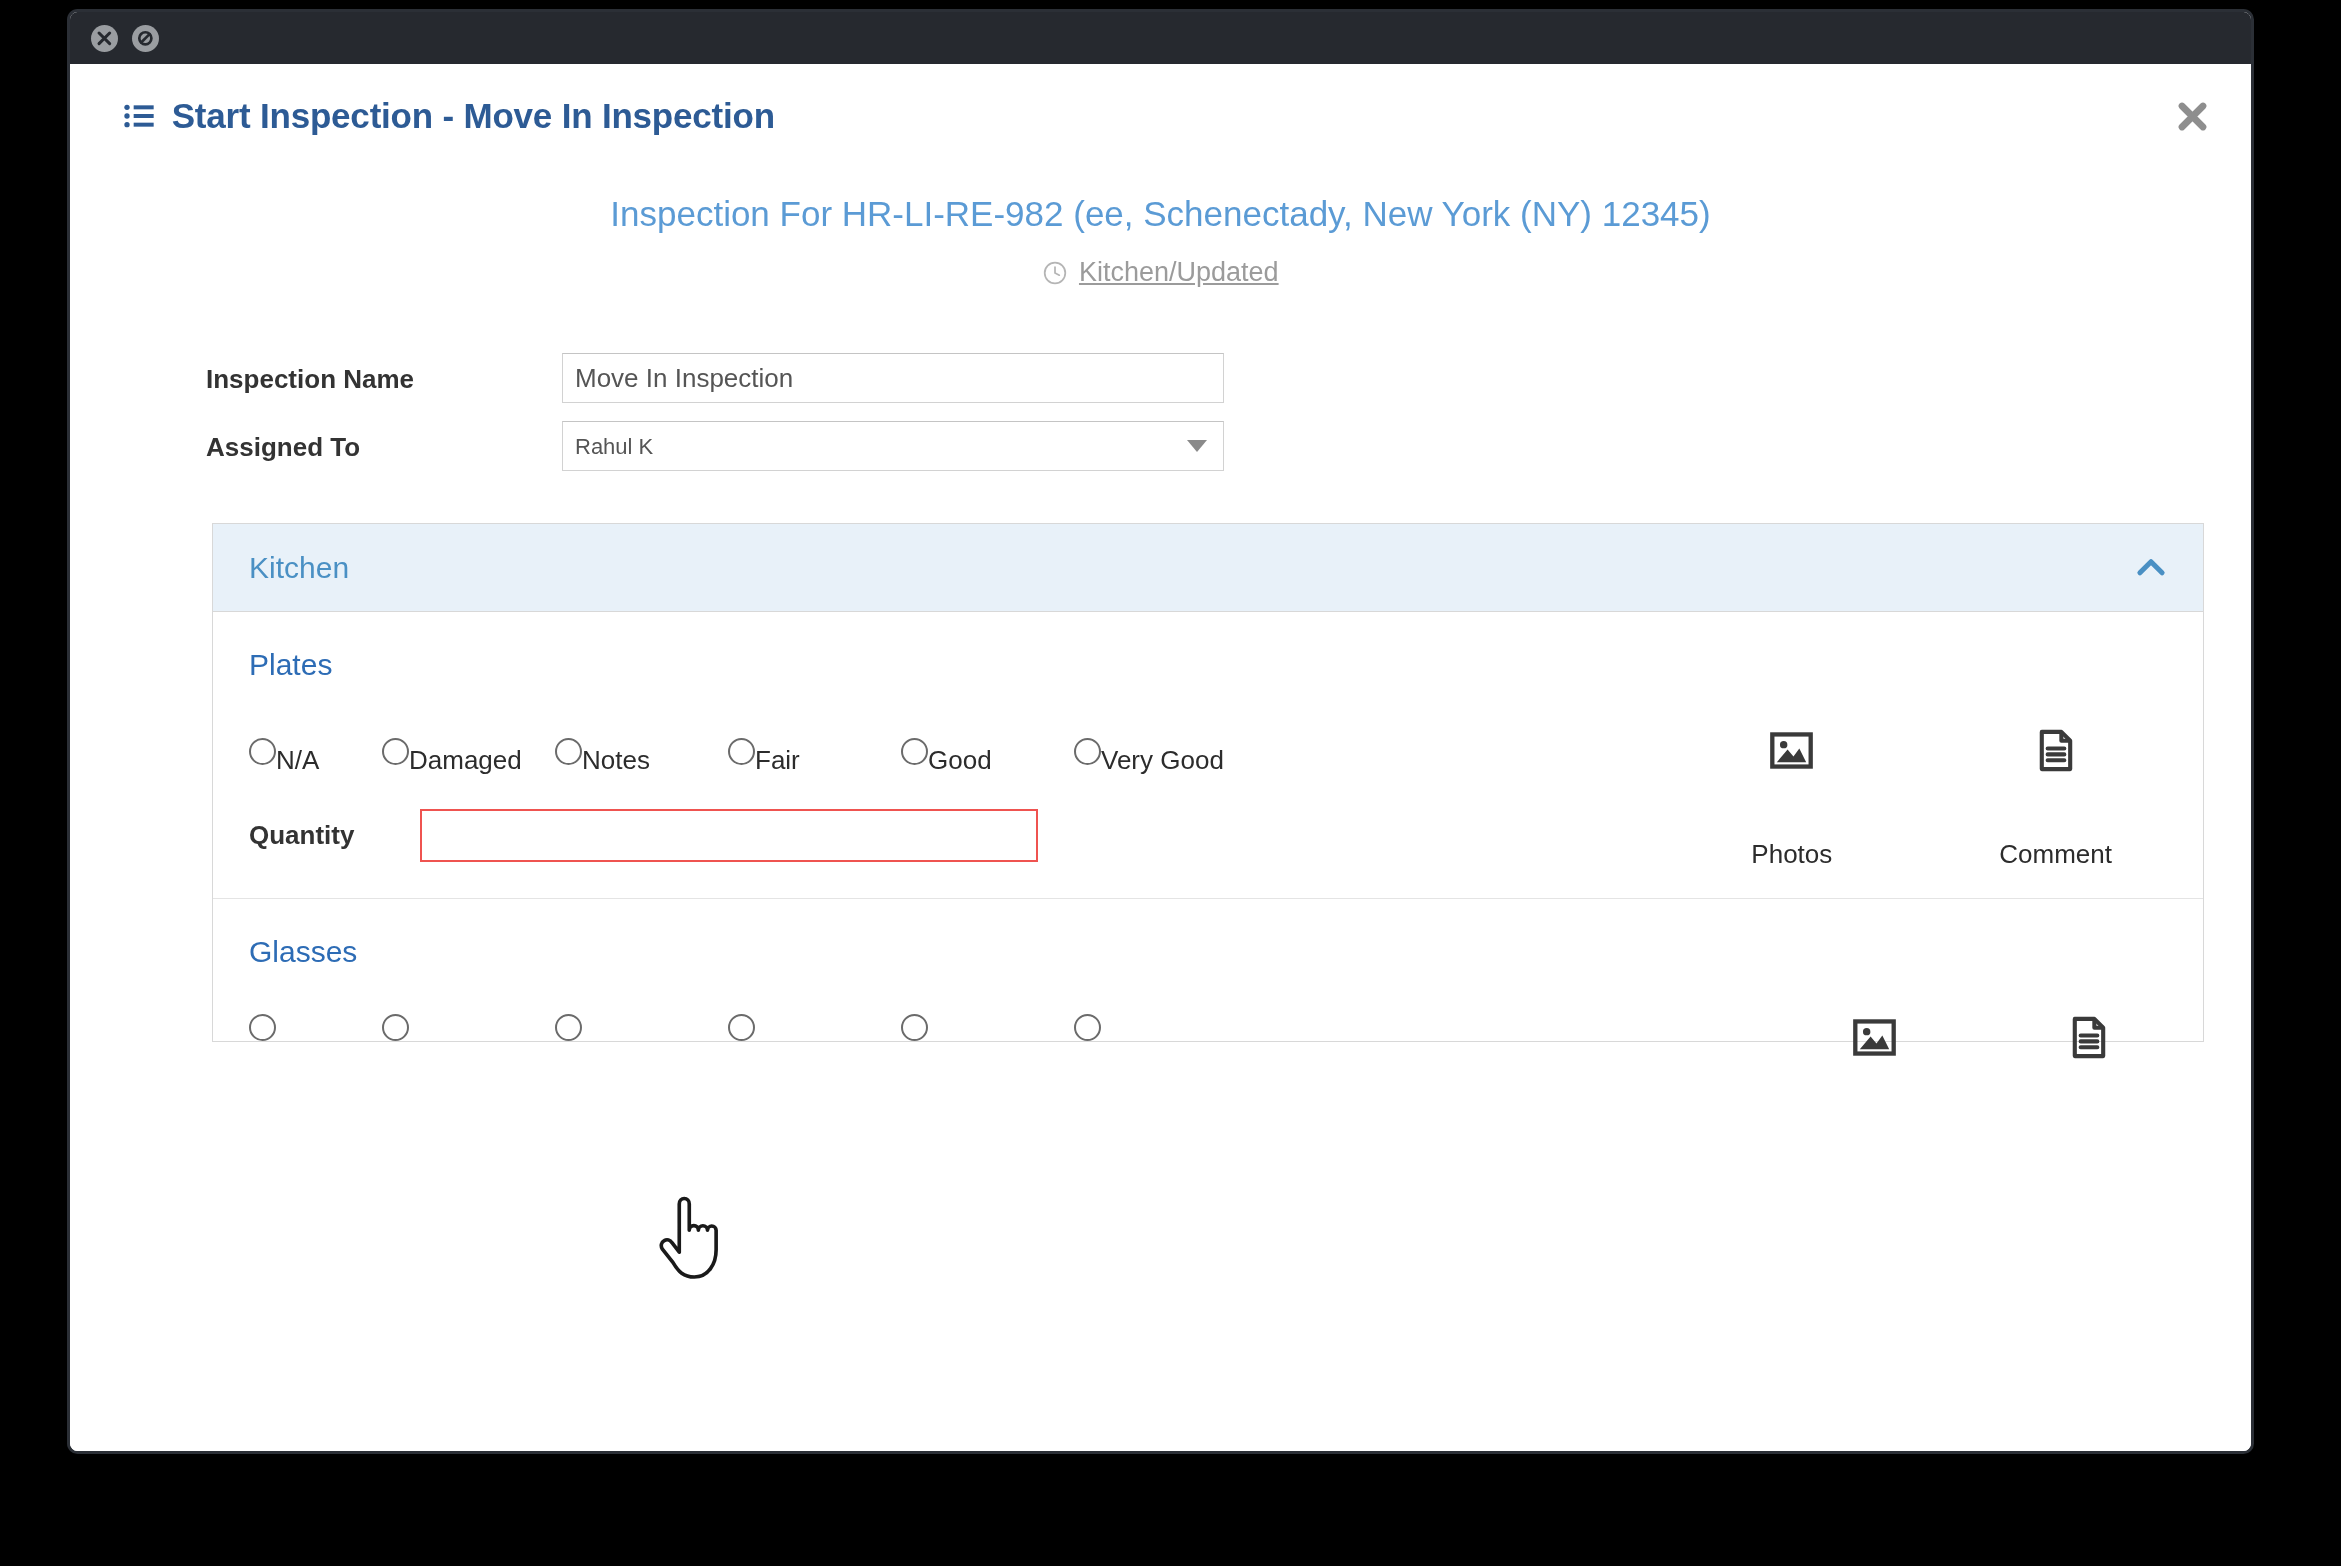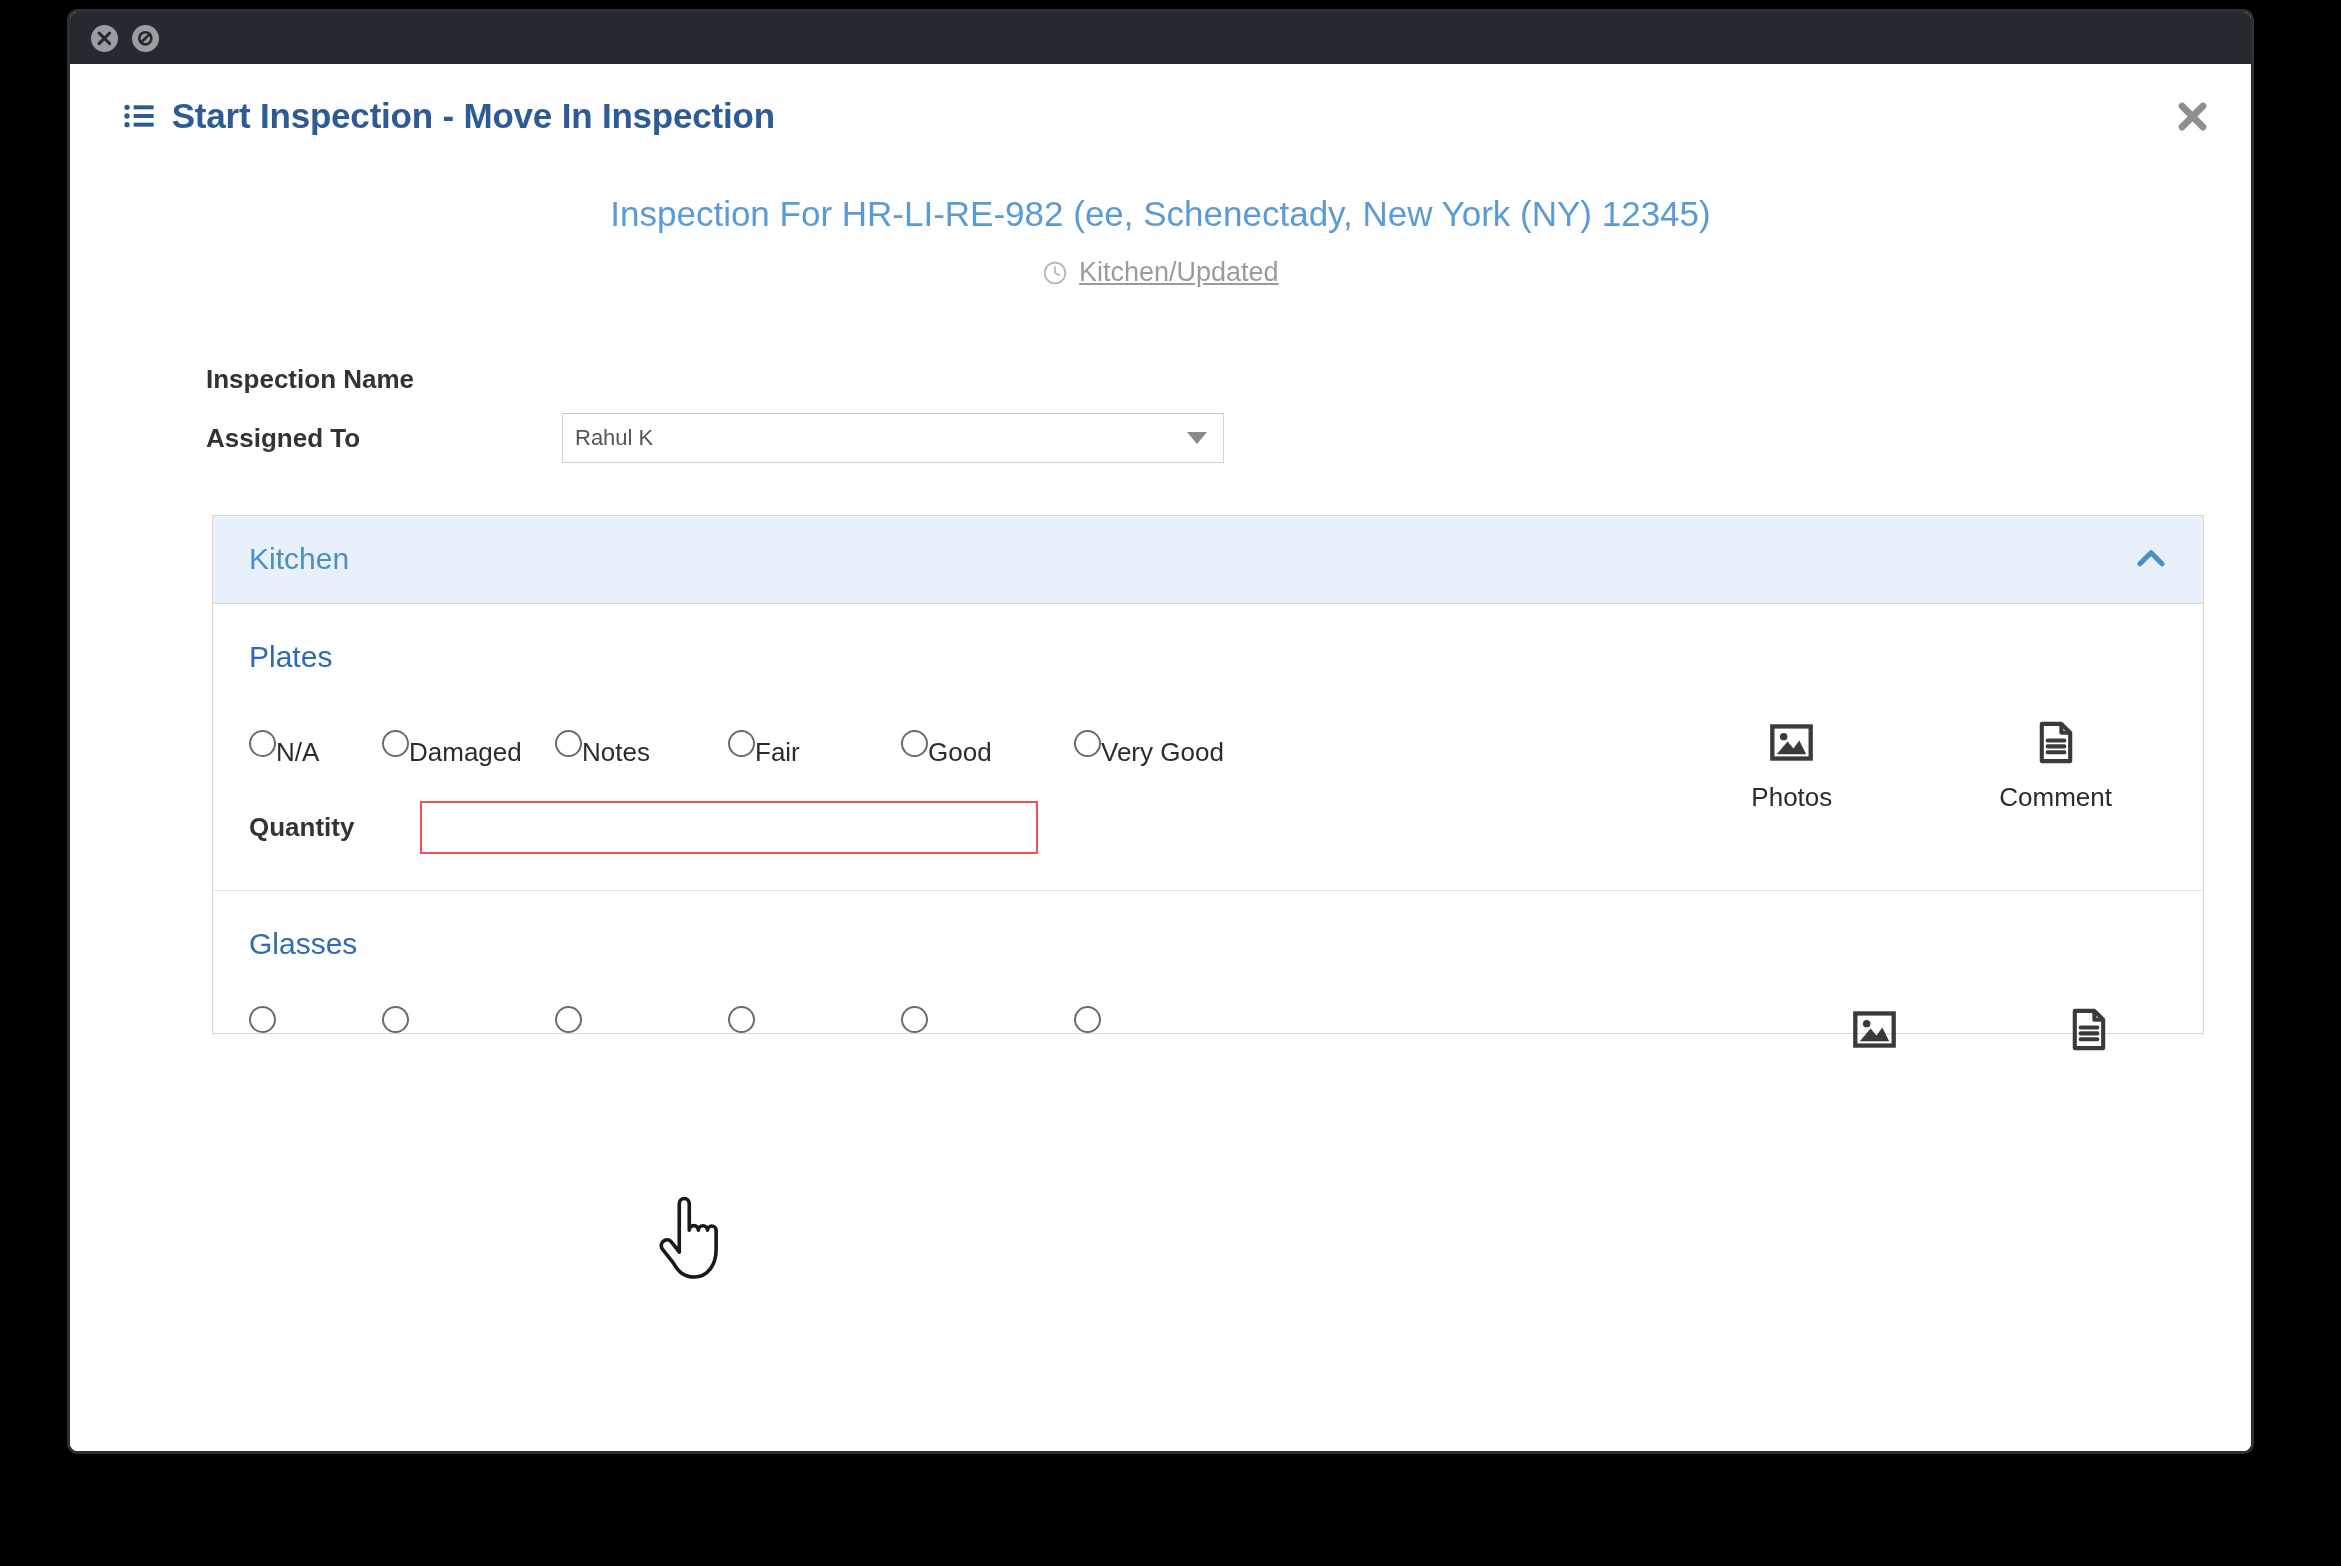--- a/index.html
+++ b/index.html
@@ -297,20 +297,21 @@
     right: 91px;
     top: 0;
     display: flex;
     gap: 167px;
   }
   .action-icon-btn {
     display: flex;
     flex-direction: column;
     align-items: center;
     cursor: pointer;
+    gap: 48px;
   }
   .action-icon-btn .glyph { width: 47px; height: 47px; }
   .action-icon-btn .caption {
     margin-top: 16.7px;
     font-size: 26px;
     color: #2c2c2c;
   }
 
   .quantity-row {
     display: flex;
@@ -395,20 +396,21 @@
         <circle cx="12" cy="12" r="9.5" fill="none" stroke="#b5b5b5" stroke-width="1.6"></circle>
         <path d="M12 6.5 L12 12 L16 14" fill="none" stroke="#b5b5b5" stroke-width="1.6" stroke-linecap="round"></path>
       </svg>
       <span id="created-updated-text">Kitchen/Updated</span>
     </div>
 
     <div id="form-area">
 
       <div class="form-row">
         <div class="field-label">Inspection Name</div>
+        <input class="text-input" id="inspection-name-input" type="text" value="Move In Inspection" style="">
 
       </div>
 
       <div class="form-row">
         <div class="field-label">Assigned To</div>
         <div class="select-wrap">
           <select>
             <option>Rahul K</option>
           </select>
           <div class="select-arrow"></div>

